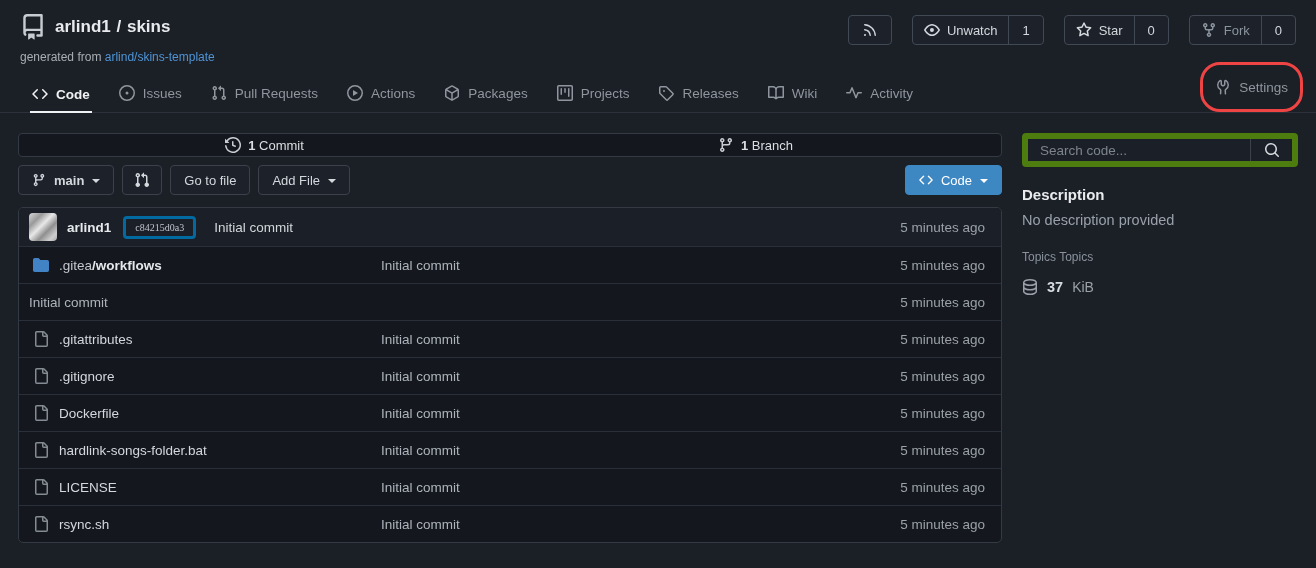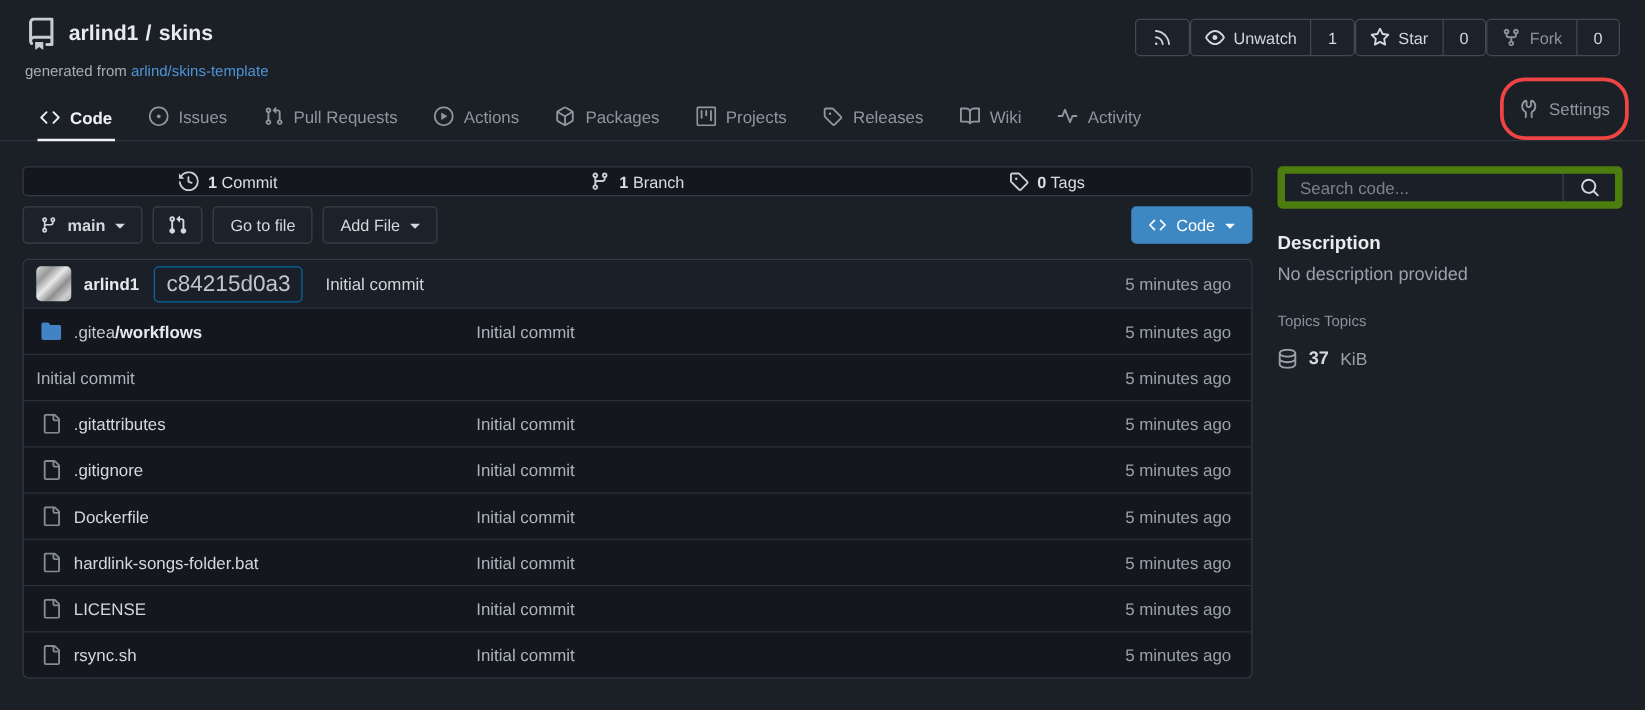--- a/index.html
+++ b/index.html
@@ -18,21 +18,21 @@
   
   .header { display:flex; justify-content:space-between; align-items:flex-start; padding:14px 20px 0 20px; }
   .title-row { display:flex; align-items:center; gap:9px; color:#c7ccd2; }
   .title-row .tname { font-size:17px; color:#e8eaed; }
   .title-row .owner { font-weight:600; }
   .title-row .sep { font-weight:700; margin:0 1px; }
   .title-row .repo { font-weight:700; }
   .generated-row { margin-top:10px; font-size:12px; color:#a8aeb5; }
   .generated-row a { color:#4e94d6; text-decoration:none; }
 
-  .header-actions { display:flex; gap:0; margin-top:1px; }
+  .header-actions { display:flex; gap:20px; margin-top:1px; }
   .hbtn, .btn-group { border:1px solid #414954; border-radius:4px; background:#1c212a; height:30px; display:flex; align-items:center; }
   .hbtn { width:44px; justify-content:center; color:#cfd4da; cursor:pointer; }
   .btn-group .seg { display:flex; align-items:center; gap:7px; padding:0 11px; height:100%; color:#d3d8dd; cursor:pointer; font-size:13px; }
   .btn-group .seg.count { border-left:1px solid #414954; padding:0 13px; }
   .btn-group .seg.disabled { color:#8b939c; }
 
   
   .nav { margin-top:12px; padding:0 20px 0 30px; border-bottom:1px solid #2d333c; display:flex; gap:25px; position:relative; align-items:flex-end; }
   .tab { display:flex; align-items:center; gap:8px; color:#8f969e; font-size:13.5px; padding:9px 2px 11px 2px; cursor:pointer; white-space:nowrap; }
   .tab.active { color:#f0f2f4; font-weight:700; border-bottom:2px solid #eff1f3; padding-bottom:9px; margin-bottom:-1px; }
@@ -56,21 +56,21 @@
   .tbtn .bold { font-weight:700; }
   .caret { width:0; height:0; border-left:4px solid transparent; border-right:4px solid transparent; border-top:4px solid currentColor; margin-top:2px; }
   .code-btn { margin-left:auto; background:#3d87c2; border-color:#3d87c2; color:#fff; }
 
   
   .ftable { margin-top:12px; border:1px solid #333a44; border-radius:5px; background:#14171d; overflow:hidden; }
   .crow { height:38px; background:#1b2028; display:flex; align-items:center; padding:0 10px; gap:10px; }
   .avatar { width:28px; height:28px; border-radius:4px; flex:none;
     background:linear-gradient(135deg,#d8d8d8 0%,#9a9a9a 25%,#e8e8e8 45%,#8f8f8f 65%,#cfcfcf 85%,#a8a8a8 100%); }
   .crow .author { font-weight:700; color:#e6e9ec; }
-  .hash { font-family:Liberation Sans, sans-serif; font-size:18px; color:#c0c6cd; border:1px solid #0369a1; border-radius:4px; padding:3px 9px; margin-left:2px; cursor:pointer; }
+  .hash { font-family:Liberation Serif, serif; font-size:10px; color:#c0c6cd; border:3px solid #0369a1; border-radius:4px; padding:3px 9px; margin-left:2px; cursor:pointer; }
   .crow .cmsg { margin-left:8px; color:#d2d6db; flex:1; }
   .crow .ctime { color:#9aa1a8; padding-right:6px; }
 
   .frow { height:37px; display:flex; align-items:center; padding:0 10px; border-top:1px solid #2a303a; }
   .fname-cell { width:352px; flex:none; display:flex; align-items:center; gap:10px; padding-left:4px; cursor:pointer; }
   .fname-cell .oi { color:#848b93; }
   .fname-cell.folder .oi { color:#4183c4; }
   .fprefix { color:#c3c8cf; }
   .fname { color:#d4d8dd; }
   .folder .fname { font-weight:700; color:#e6e9ec; }
@@ -257,28 +257,20 @@
           <span><span class="cnt">1</span> <span>Commit</span></span>
         </div>
         <div class="cell">
           <span>
               <svg class="oi" viewBox="0 0 16 16">
                 <path d="M9.5 3.25a2.25 2.25 0 1 1 3 2.122V6A2.5 2.5 0 0 1 10 8.5H6a1 1 0 0 0-1 1v1.128a2.251 2.251 0 1 1-1.5 0V5.372a2.25 2.25 0 1 1 1.5 0v1.836A2.493 2.493 0 0 1 6 7h4a1 1 0 0 0 1-1v-.628A2.25 2.25 0 0 1 9.5 3.25Zm-6 0a.75.75 0 1 0 1.5 0 .75.75 0 0 0-1.5 0Zm8.25-.75a.75.75 0 1 0 0 1.5.75.75 0 0 0 0-1.5ZM4.25 12a.75.75 0 1 0 0 1.5.75.75 0 0 0 0-1.5Z"></path>
               </svg>
             </span>
           <span><span class="cnt">1</span> <span>Branch</span></span>
         </div>
-        <div class="cell">
-          <span>
-              <svg class="oi" viewBox="0 0 16 16">
-                <path d="M1 7.775V2.75C1 1.784 1.784 1 2.75 1h5.025c.464 0 .91.184 1.238.513l6.25 6.25a1.75 1.75 0 0 1 0 2.474l-5.026 5.026a1.75 1.75 0 0 1-2.474 0l-6.25-6.25A1.752 1.752 0 0 1 1 7.775Zm1.5 0c0 .066.026.13.073.177l6.25 6.25a.25.25 0 0 0 .354 0l5.025-5.025a.25.25 0 0 0 0-.354l-6.25-6.25a.25.25 0 0 0-.177-.073H2.75a.25.25 0 0 0-.25.25ZM6 5a1 1 0 1 1 0 2 1 1 0 0 1 0-2Z"></path>
-              </svg>
-            </span>
-          <span><span class="cnt">0</span> <span>Tags</span></span>
-        </div>
       </div>
 
       <div class="toolbar">
         <div class="tbtn">
           <span>
               <svg class="oi sm" viewBox="0 0 16 16">
                 <path d="M9.5 3.25a2.25 2.25 0 1 1 3 2.122V6A2.5 2.5 0 0 1 10 8.5H6a1 1 0 0 0-1 1v1.128a2.251 2.251 0 1 1-1.5 0V5.372a2.25 2.25 0 1 1 1.5 0v1.836A2.493 2.493 0 0 1 6 7h4a1 1 0 0 0 1-1v-.628A2.25 2.25 0 0 1 9.5 3.25Zm-6 0a.75.75 0 1 0 1.5 0 .75.75 0 0 0-1.5 0Zm8.25-.75a.75.75 0 1 0 0 1.5.75.75 0 0 0 0-1.5ZM4.25 12a.75.75 0 1 0 0 1.5.75.75 0 0 0 0-1.5Z"></path>
               </svg>
             </span>
           <span class="bold">main</span>

